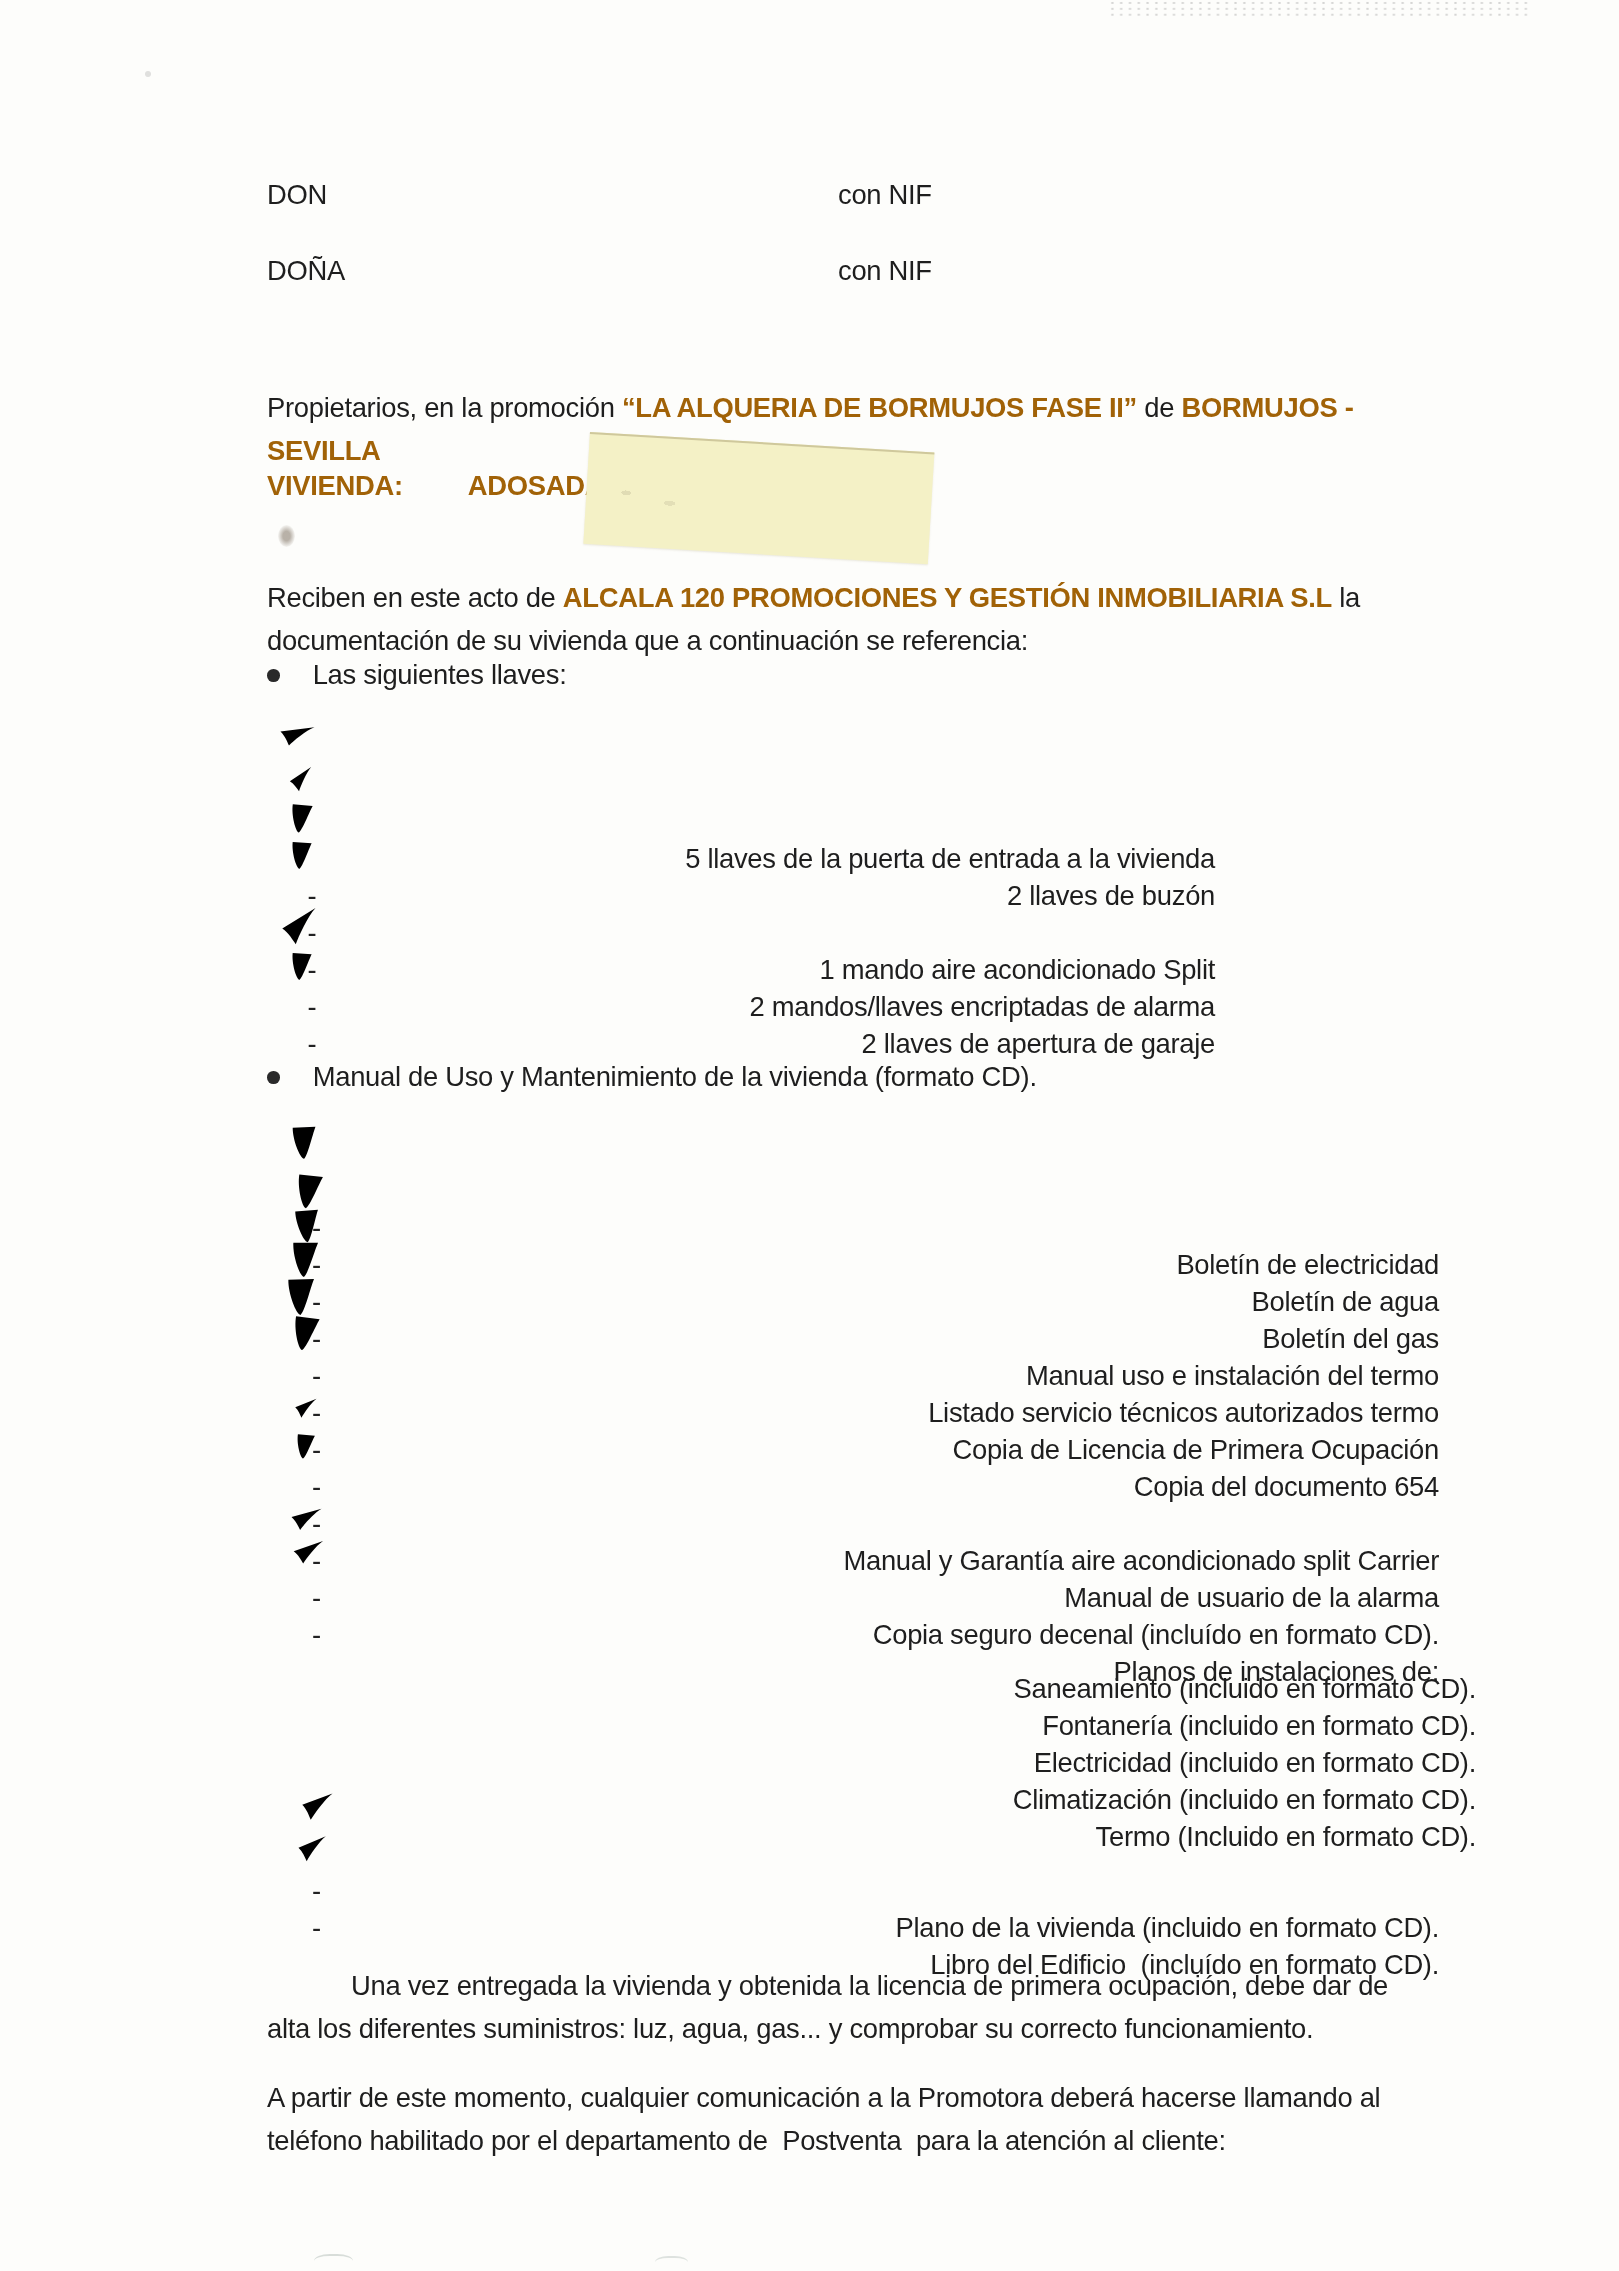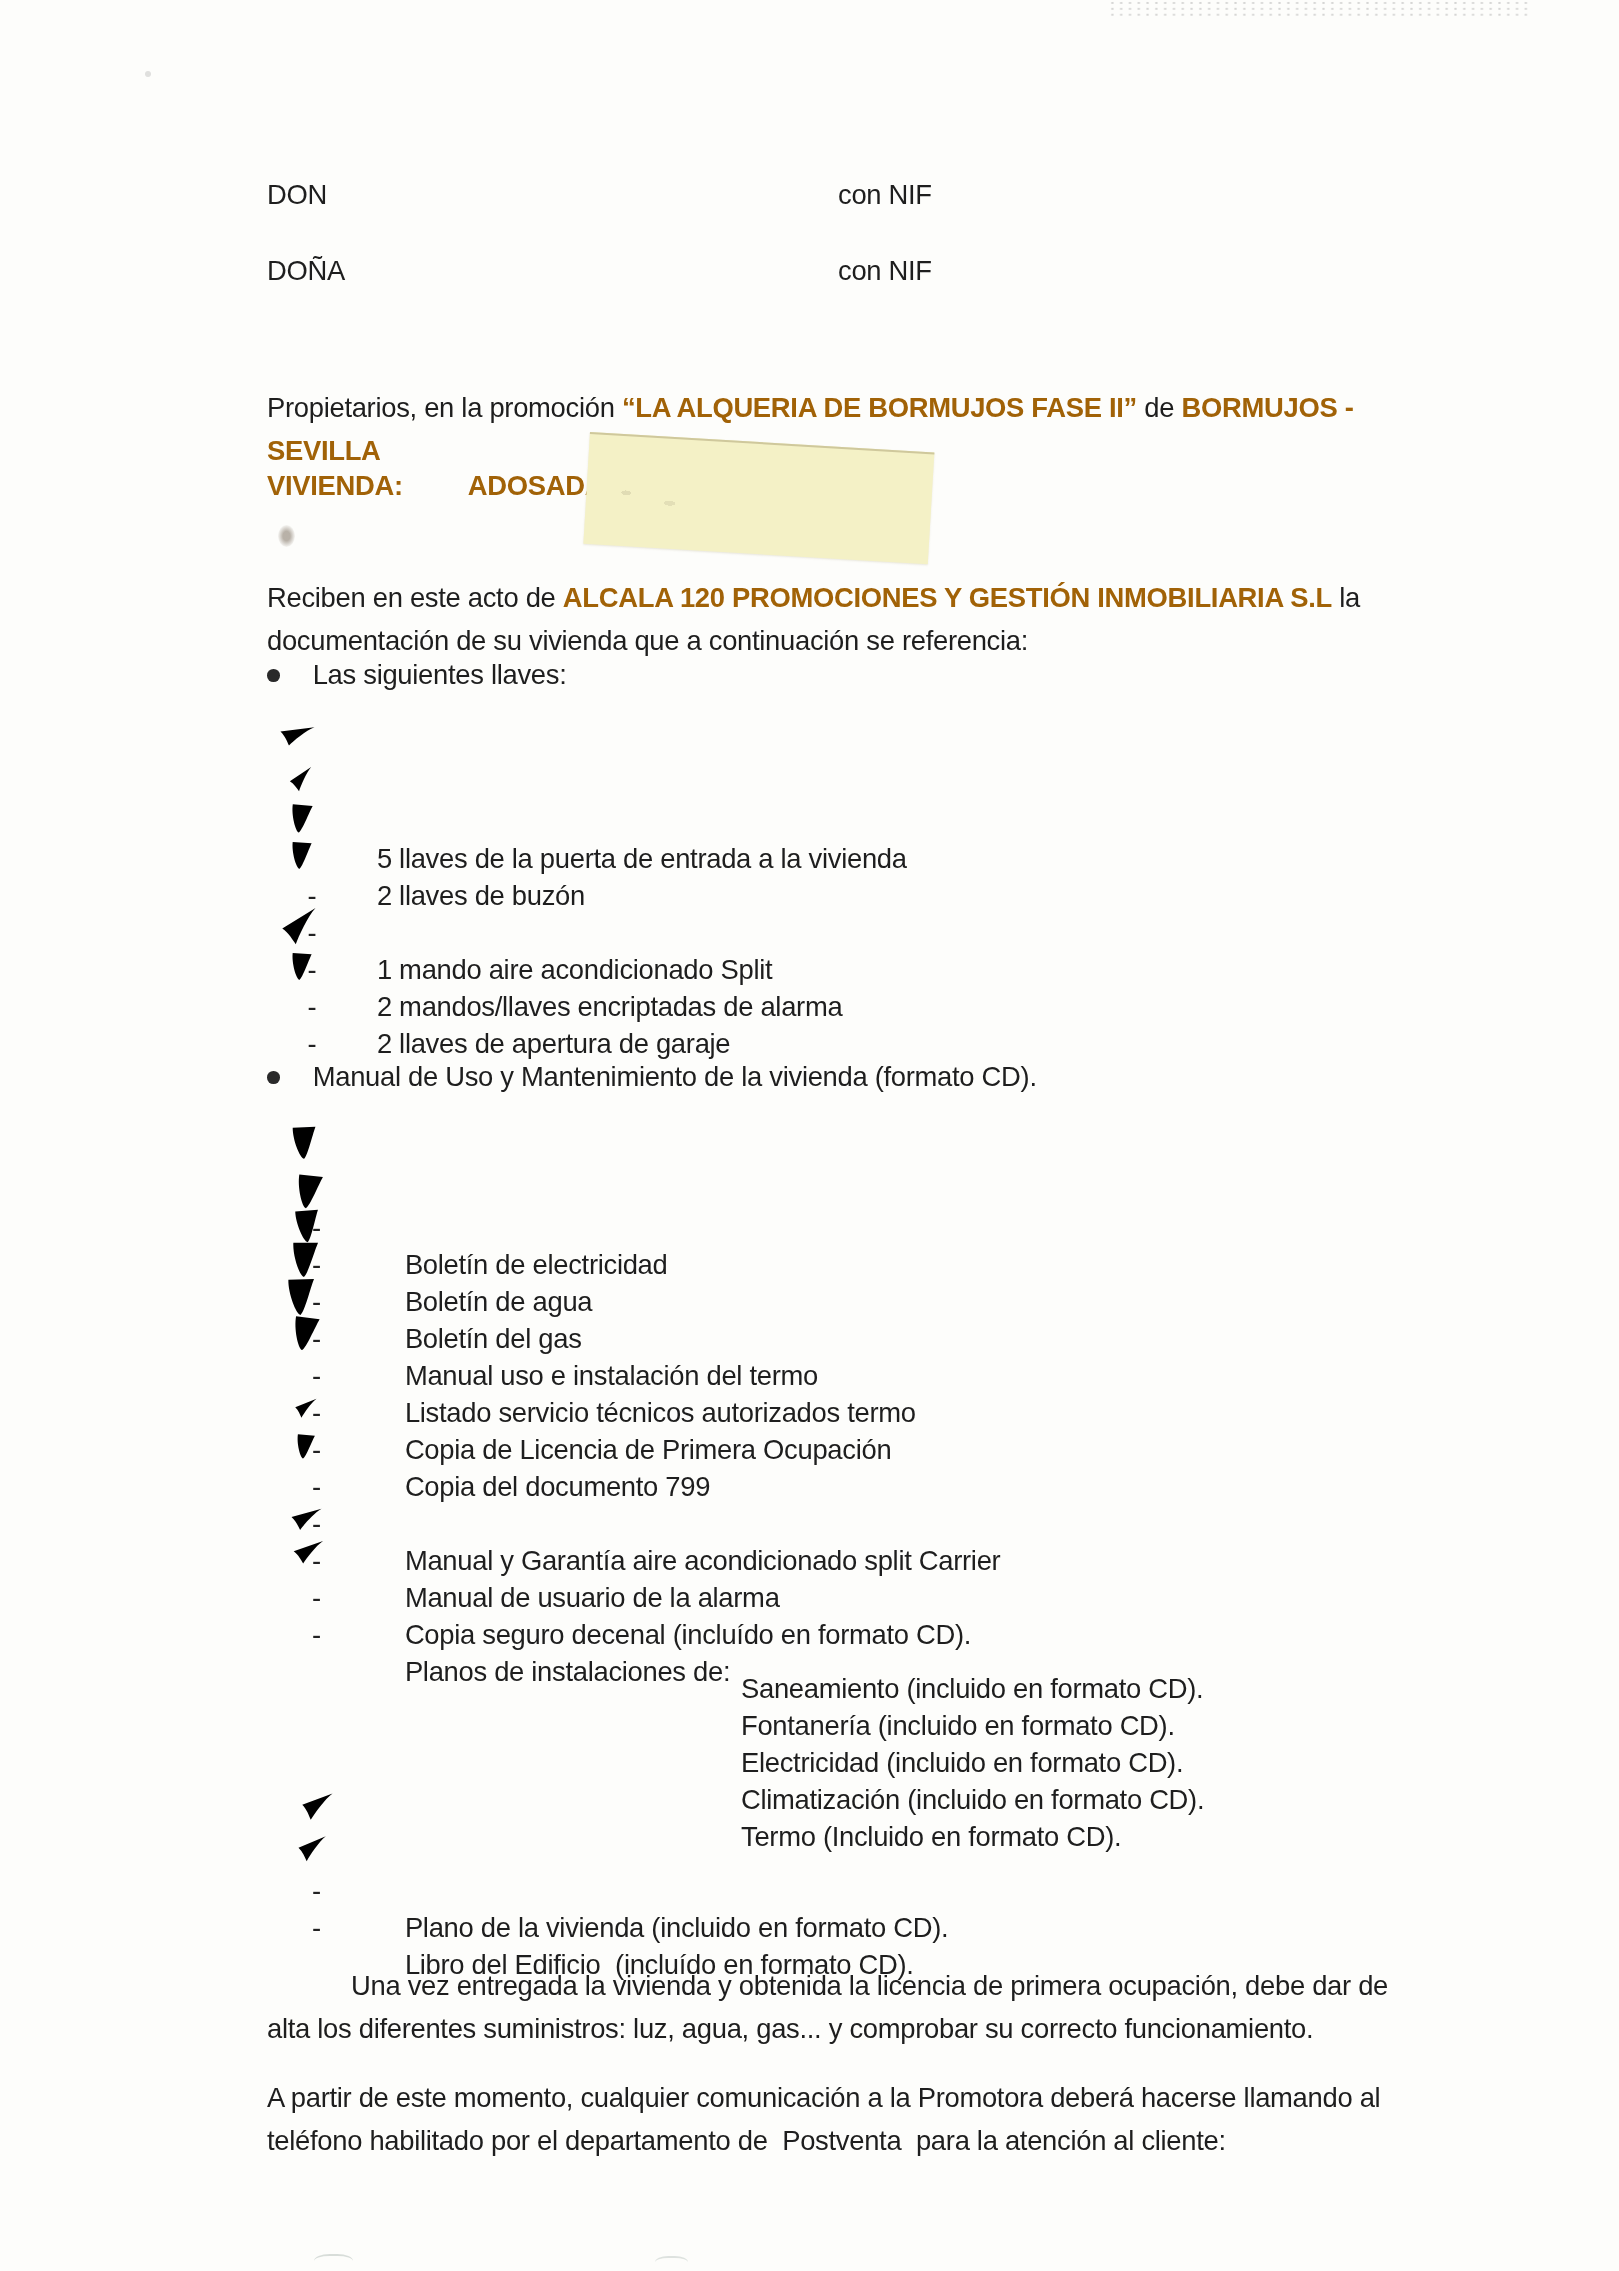--- a/index.html
+++ b/index.html
@@ -40,21 +40,21 @@
       radial-gradient(ellipse 9.8px 3.9px at 70% 60%, #9a9478 60%, transparent 61%);
   }
   
   .bullet-line{position:absolute;left:267px;}
   .bullet-line .dot{
     display:inline-block;width:12.7px;height:12.7px;border-radius:50%;
     background:#2a2a2a;margin-right:33px;vertical-align:2px;
   }
   
   .list{position:absolute;}
-  .row{position:relative;height:37px;line-height:37px;white-space:pre;}
+  .row{position:relative;height:37px;line-height:37px;white-space:pre;text-align:right;}
   .row .dash{position:absolute;color:#222;}
   .row .mk{position:absolute;width:29px;height:35px;top:-2px;}
   .row .mk svg{display:block;width:100%;height:100%;overflow:visible;}
   
   .keys{left:333px;top:729px;width:882px;}
   .keys .dash{left:-25.5px;}
   .keys .mk{left:-47px;}
   
   .docs{left:361px;top:1135px;width:1078px;}
   .docs .dash{left:-49px;}
@@ -230,21 +230,21 @@
     <div class="row">
       <span class="mk"><svg viewBox="0 0 26 30">
             <use href="#ck-b"></use>
           </svg></span>
       <span class="dash">-</span>
       <span class="txt">Copia de Licencia de Primera Ocupación</span>
     </div>
     <div class="row">
       
       <span class="dash">-</span>
-      <span class="txt">Copia del documento 799</span>
+      <span class="txt">Copia del documento 654</span>
     </div>
     <div class="row">
       <span class="mk"><svg viewBox="0 0 26 30">
             <use href="#ck-a"></use>
           </svg></span>
       <span class="dash">-</span>
     </div>
     <div class="row">
       <span class="mk"><svg viewBox="0 0 26 30">
             <use href="#ck-b"></use>

